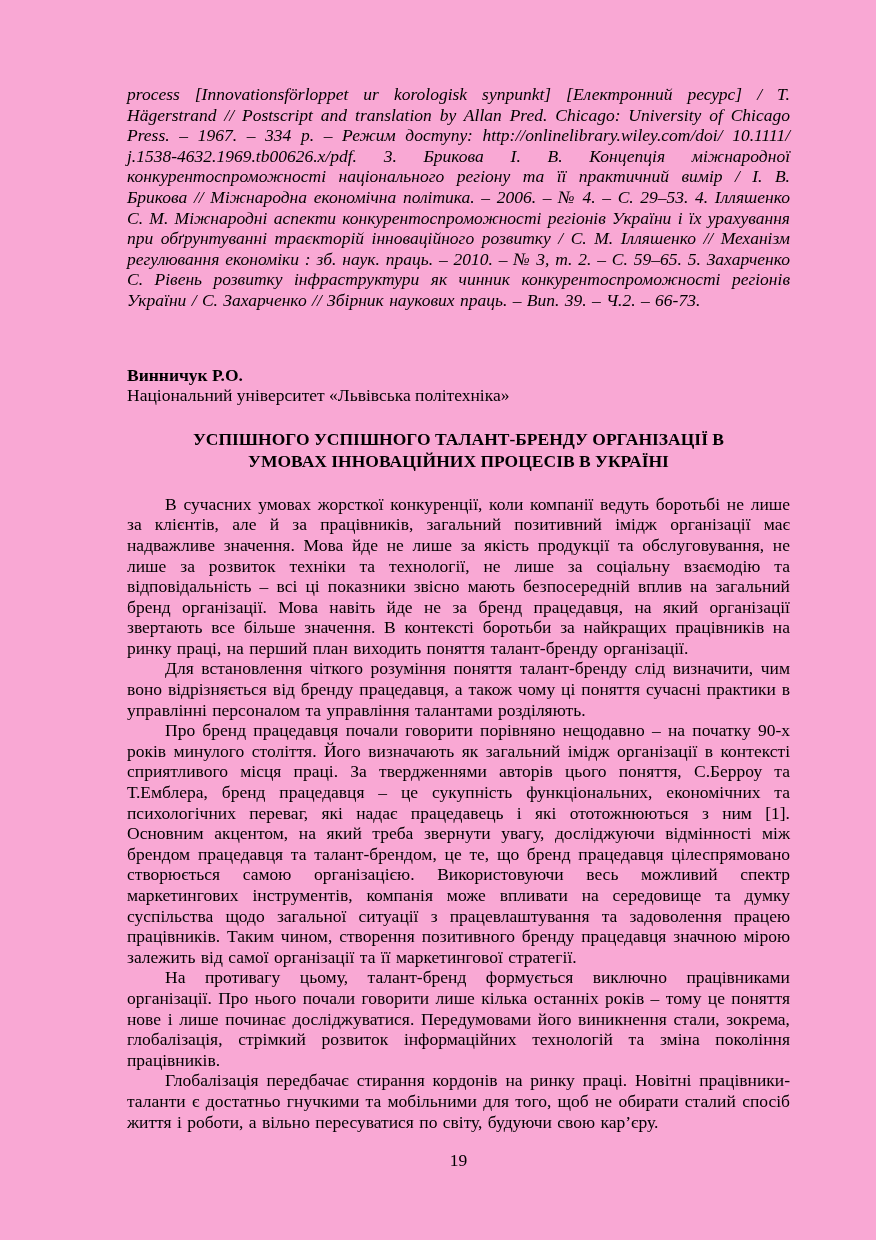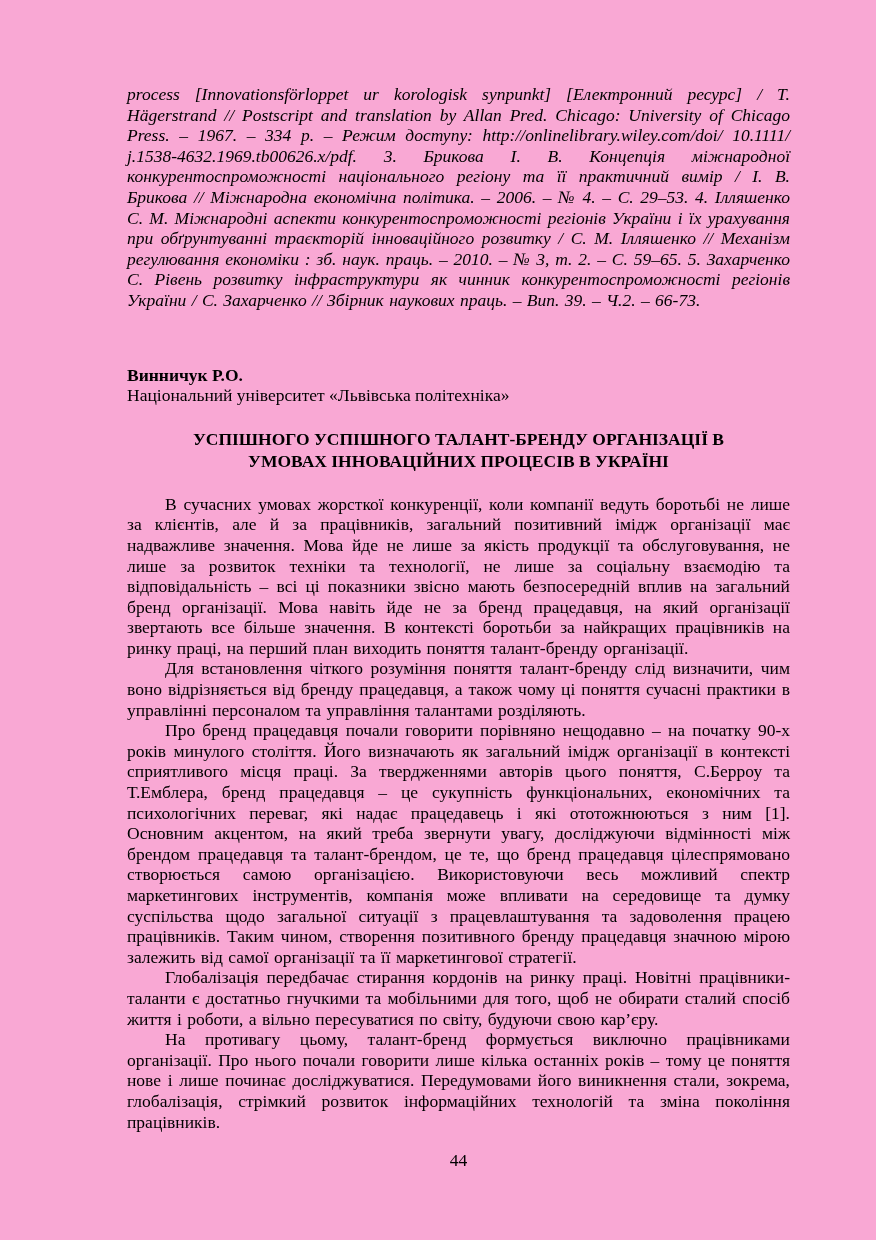--- a/index.html
+++ b/index.html
@@ -81,20 +81,20 @@
       <div class="author">Винничук Р.О.</div>
       <div class="affiliation">Національний університет «Львівська політехніка»</div>
     </div>
 
     <h1 class="title"><span>УСПІШНОГО УСПІШНОГО ТАЛАНТ-БРЕНДУ ОРГАНІЗАЦІЇ В</span><br><span>УМОВАХ ІННОВАЦІЙНИХ ПРОЦЕСІВ В УКРАЇНІ</span></h1>
 
     <div class="body-block">
       <p class="body-par">В сучасних умовах жорсткої конкуренції, коли компанії ведуть боротьбі не лише за клієнтів, але й за працівників, загальний позитивний імідж організації має надважливе значення. Мова йде не лише за якість продукції та обслуговування, не лише за розвиток техніки та технології, не лише за соціальну взаємодію та відповідальність – всі ці показники звісно мають безпосередній вплив на загальний бренд організації. Мова навіть йде не за бренд працедавця, на який організації звертають все більше значення. В контексті боротьби за найкращих працівників на ринку праці, на перший план виходить поняття талант-бренду організації.</p>
       <p class="body-par">Для встановлення чіткого розуміння поняття талант-бренду слід визначити, чим воно відрізняється від бренду працедавця, а також чому ці поняття сучасні практики в управлінні персоналом та управління талантами розділяють.</p>
       <p class="body-par">Про бренд працедавця почали говорити порівняно нещодавно – на початку 90-х років минулого століття. Його визначають як загальний імідж організації в контексті сприятливого місця праці. За твердженнями авторів цього поняття, С.Берроу та Т.Емблера, бренд працедавця – це сукупність функціональних, економічних та психологічних переваг, які надає працедавець і які ототожнюються з ним [1]. Основним акцентом, на який треба звернути увагу, досліджуючи відмінності між брендом працедавця та талант-брендом, це те, що бренд працедавця цілеспрямовано створюється самою організацією. Використовуючи весь можливий спектр маркетингових інструментів, компанія може впливати на середовище та думку суспільства щодо загальної ситуації з працевлаштування та задоволення працею працівників. Таким чином, створення позитивного бренду працедавця значною мірою залежить від самої організації та її маркетингової стратегії.</p>
+      <p class="body-par">На противагу цьому, талант-бренд формується виключно працівниками організації. Про нього почали говорити лише кілька останніх років – тому це поняття нове і лише починає досліджуватися. Передумовами його виникнення стали, зокрема, глобалізація, стрімкий розвиток інформаційних технологій та зміна покоління працівників.</p>
       <p class="body-par">Глобалізація передбачає стирання кордонів на ринку праці. Новітні працівники-таланти є достатньо гнучкими та мобільними для того, щоб не обирати сталий спосіб життя і роботи, а вільно пересуватися по світу, будуючи свою кар’єру.</p>
-      <p class="body-par">На противагу цьому, талант-бренд формується виключно працівниками організації. Про нього почали говорити лише кілька останніх років – тому це поняття нове і лише починає досліджуватися. Передумовами його виникнення стали, зокрема, глобалізація, стрімкий розвиток інформаційних технологій та зміна покоління працівників.</p>
     </div>
 
-    <div class="page-number">44</div>
+    <div class="page-number">19</div>
 
   </div>
 </div>
 
 </body></html>

